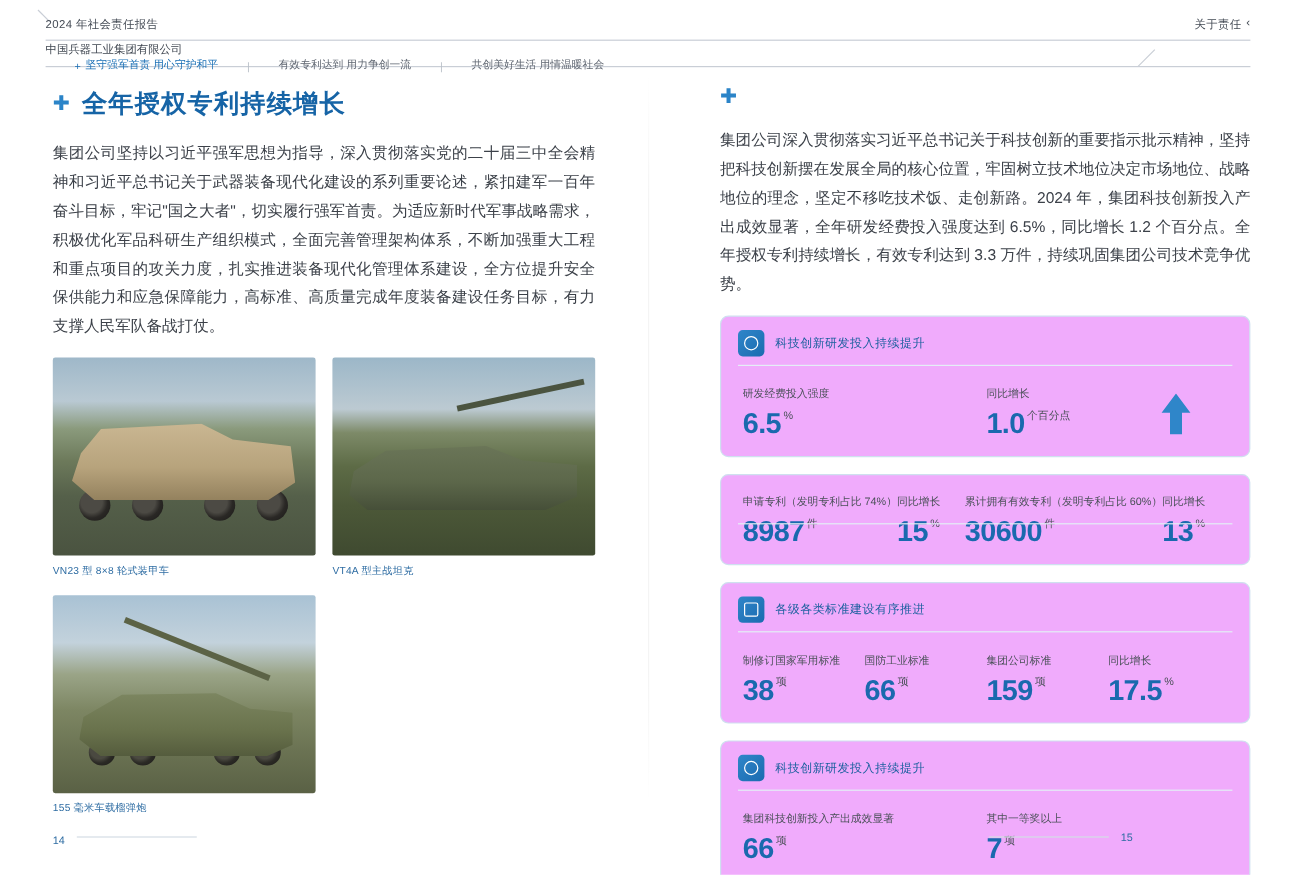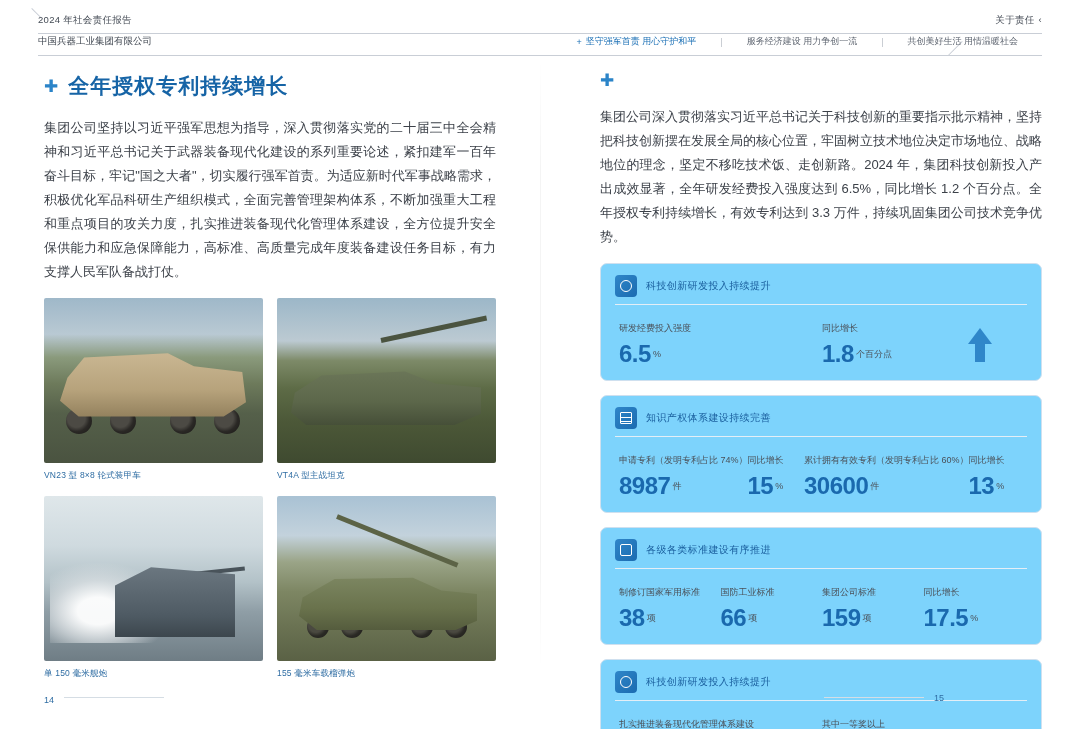--- a/index.html
+++ b/index.html
@@ -47,20 +47,21 @@
   }
   .hdr-row2 {
     position: absolute;
     top: 35px; left: 38px;
     width: 1004px;
     height: 20px;
     border-bottom: 1px solid #c9ced6;
     display: flex;
     align-items: flex-start;
     justify-content: space-between;
+    flex-direction: column;
   }
   .hdr-row2 .corp {
     font-size: 9.5px;
     color: #3f4650;
   }
   .hdr-nav {
     display: flex;
     align-items: center;
     gap: 0px;
     font-size: 9px;
@@ -224,21 +225,21 @@
   }
   .ph4 .wheels i {
     position:absolute; top:0; width:22px; height:22px; border-radius:50%;
     background: radial-gradient(circle at 40% 40%, #4a4940 0 40%, #2b2a25 60%, #1b1a17 100%);
   }
   
   .card {
     border: 1px solid #cfe0ef;
     border-radius: 7px;
     margin-bottom: 14px;
-    background: #7dd3fc;
+    background: #f0abfc;
     padding: 0 0 14px 0;
     position: relative;
   }
   .card-head {
     display: flex;
     align-items: center;
     gap: 9px;
     padding: 11px 14px 9px 14px;
   }
   .card-ico {
@@ -287,21 +288,21 @@
     margin-bottom: 7px;
     white-space: nowrap;
   }
   .stat .val {
     font-size: 24px;
     color: #1a69ae;
     font-weight: bold;
     letter-spacing: -.5px;
     line-height: 1;
     display: flex;
-    align-items: center;
+    align-items: flex-start;
     gap: 2px;
   }
   .stat .val .unit {
     font-size: 9px;
     font-weight: normal;
     color: #4a5058;
     letter-spacing: 0;
   }
   .arrow-up {
     position: absolute;
@@ -361,21 +362,21 @@
 
   <div class="hdr-row2">
     <div class="corp">中国兵器工业集团有限公司</div>
     <div class="hdr-nav">
       <span class="item active">
         <span>+</span>
         <span>坚守强军首责 用心守护和平</span>
       </span>
       <span class="sep">|</span>
       <span class="item">
-        <span>服务经济建设 用力争创一流</span>
+        <span>有效专利达到 用力争创一流</span>
       </span>
       <span class="sep">|</span>
       <span class="item">
         <span>共创美好生活 用情温暖社会</span>
       </span>
     </div>
   </div>
 
   <div class="center-gutter"></div>
 
@@ -400,27 +401,20 @@
         <div class="cap">VN23 型 8×8 轮式装甲车</div>
       </div>
 
       <div class="img-cell">
         <div class="photo ph2">
           <div class="barrel"></div>
         </div>
         <div class="cap">VT4A 型主战坦克</div>
       </div>
 
-      <div class="img-cell">
-        <div class="photo ph3">
-          <div class="gun"></div>
-          <div class="smoke"></div>
-        </div>
-        <div class="cap">单 150 毫米舰炮</div>
-      </div>
 
       <div class="img-cell">
         <div class="photo ph4">
           <div class="barrel"></div>
           <div class="wheels">
             <i style="left:0"></i>
               <i style="left:34px"></i>
               <i style="left:104px"></i>
               <i style="left:138px"></i>
           </div>
@@ -447,37 +441,33 @@
         <div class="stat">
           <div class="lbl">研发经费投入强度</div>
           <div class="val">
             <span>6.5</span>
             <span class="unit">%</span>
           </div>
         </div>
         <div class="stat">
           <div class="lbl">同比增长</div>
           <div class="val">
-            <span>1.8</span>
+            <span>1.0</span>
             <span class="unit">个百分点</span>
           </div>
         </div>
       </div>
       <div class="arrow-up">
         <svg width="26" height="34" viewBox="0 0 26 34">
           <path d="M13 0 L25 16 L18 16 L18 34 L8 34 L8 16 L1 16 Z" fill="#2f86c9"></path>
         </svg>
       </div>
     </div>
 
     <div class="card">
-      <div class="card-head">
-        <span class="card-ico grid"></span>
-        <span class="card-title">知识产权体系建设持续完善</span>
-      </div>
       <div class="card-head-line"></div>
       <div class="stats">
         <div class="stat" style="flex:2.2">
           <div class="lbl">申请专利（发明专利占比 74%）</div>
           <div class="val">
             <span>8987</span>
             <span class="unit">件</span>
           </div>
         </div>
         <div class="stat" style="flex:1">
@@ -543,21 +533,21 @@
     </div>
 
     <div class="card">
       <div class="card-head">
         <span class="card-ico round"></span>
         <span class="card-title">科技创新研发投入持续提升</span>
       </div>
       <div class="card-head-line"></div>
       <div class="stats">
         <div class="stat">
-          <div class="lbl">扎实推进装备现代化管理体系建设</div>
+          <div class="lbl">集团科技创新投入产出成效显著</div>
           <div class="val">
             <span>66</span>
             <span class="unit">项</span>
           </div>
         </div>
         <div class="stat">
           <div class="lbl">其中一等奖以上</div>
           <div class="val">
             <span>7</span>
             <span class="unit">项</span>

